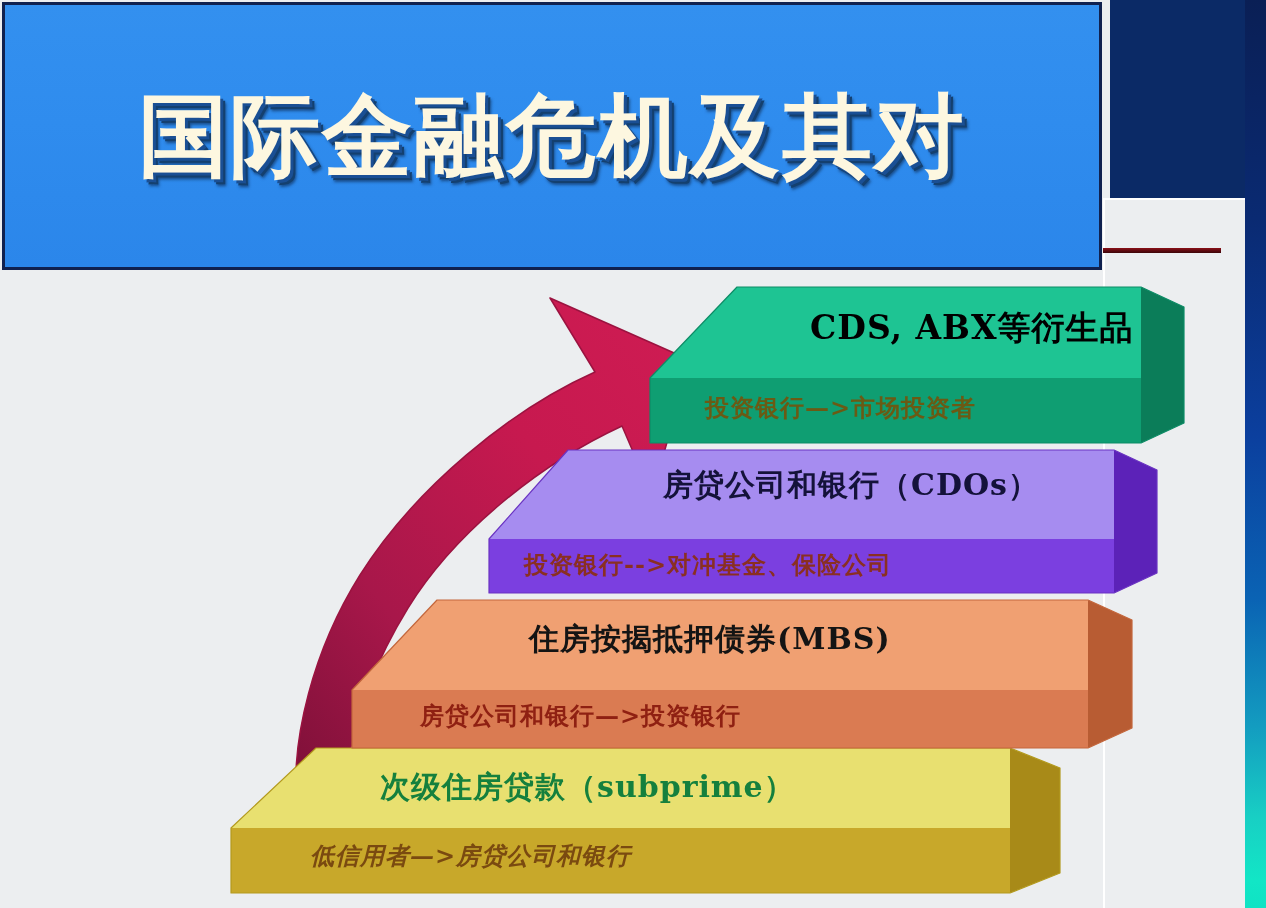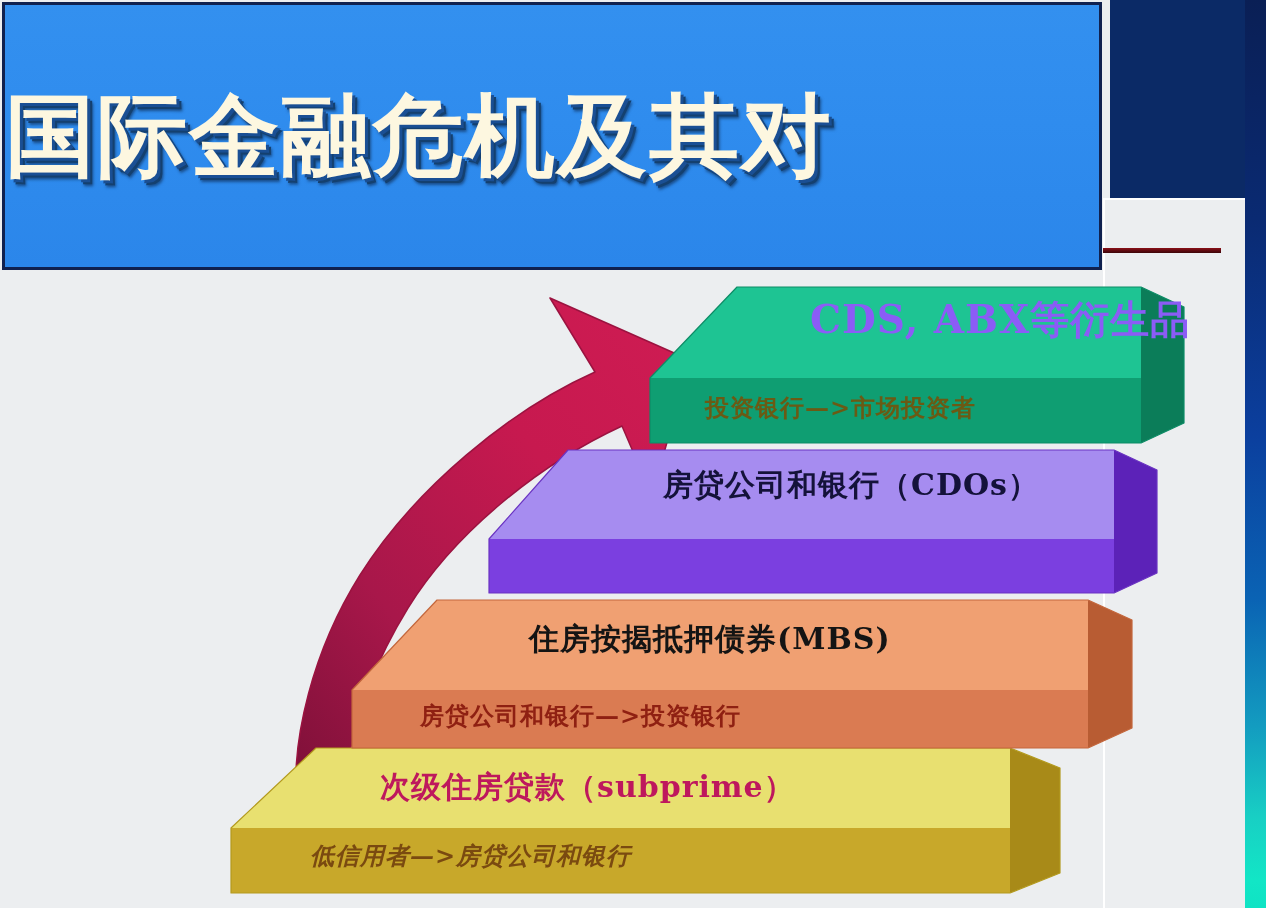--- a/index.html
+++ b/index.html
@@ -64,21 +64,21 @@
   }
 
   
   .title-box{
     position:absolute;
     left:2px;top:2px;width:1100px;height:268px;
     background:linear-gradient(to bottom,#3390ef 0%,#2f8cee 45%,#2b86ea 100%);
     border:3px solid #10214f;
     box-sizing:border-box;
     display:flex;flex-direction:column;
-    align-items:flex-start;justify-content:center;
+    align-items:center;justify-content:center;
     overflow:hidden;
   }
   .title-line{
     font-family:"DejaVu Sans","Liberation Sans",sans-serif;
     font-weight:bold;
     font-size:90px;
     line-height:1.08;
     letter-spacing:2px;
     color:#fdf7e0;
     text-shadow:
@@ -184,24 +184,25 @@
 
       <g>
         <polygon points="650,378 737,287 1141,287 1141,378" fill="#1ec493"></polygon>
         <polygon points="650,378 1141,378 1141,443 650,443" fill="#0f9e72"></polygon>
         <polygon points="1141,287 1184,307 1184,423 1141,443" fill="#0b7d59"></polygon>
         <polygon points="650,378 737,287 1141,287 1184,307 1184,423 1141,443 650,443" fill="none" stroke="#0d8c66" stroke-width="1.2" stroke-linejoin="round"></polygon>
       </g>
     </svg>
   </div>
 
-  <div class="slab-top-label" style="left:810px;top:293px;font-size:39px;color:#8b5cf6;">CDS, ABX等衍生品</div>
+  <div class="slab-top-label" style="left:810px;top:306px;font-size:33px;color:#000000;">CDS, ABX等衍生品</div>
   <div class="slab-side-label" style="left:705px;top:392px;font-size:24px;color:#6b5a14;">投资银行—&gt;市场投资者</div>
 
   <div class="slab-top-label" style="left:663px;top:465px;font-size:30px;color:#14123a;">房贷公司和银行（CDOs）</div>
+  <div class="slab-side-label" style="left:524px;top:549px;font-size:24px;color:#8a2f22;">投资银行--&gt;对冲基金、保险公司</div>
 
   <div class="slab-top-label" style="left:529px;top:619px;font-size:30px;color:#141414;text-align:center;">住房按揭抵押债券(MBS)</div>
   <div class="slab-side-label" style="left:420px;top:700px;font-size:24px;color:#8f2012;">房贷公司和银行—&gt;投资银行</div>
 
-  <div class="slab-top-label" style="left:380px;top:767px;font-size:30px;color:#be185d;">次级住房贷款（subprime）</div>
+  <div class="slab-top-label" style="left:380px;top:767px;font-size:30px;color:#15803d;">次级住房贷款（subprime）</div>
   <div class="slab-side-label" style="left:310px;top:840px;font-size:24px;color:#7a4a10;font-style:italic;">低信用者—&gt;房贷公司和银行</div>
 
 </div>
 
 </body></html>

